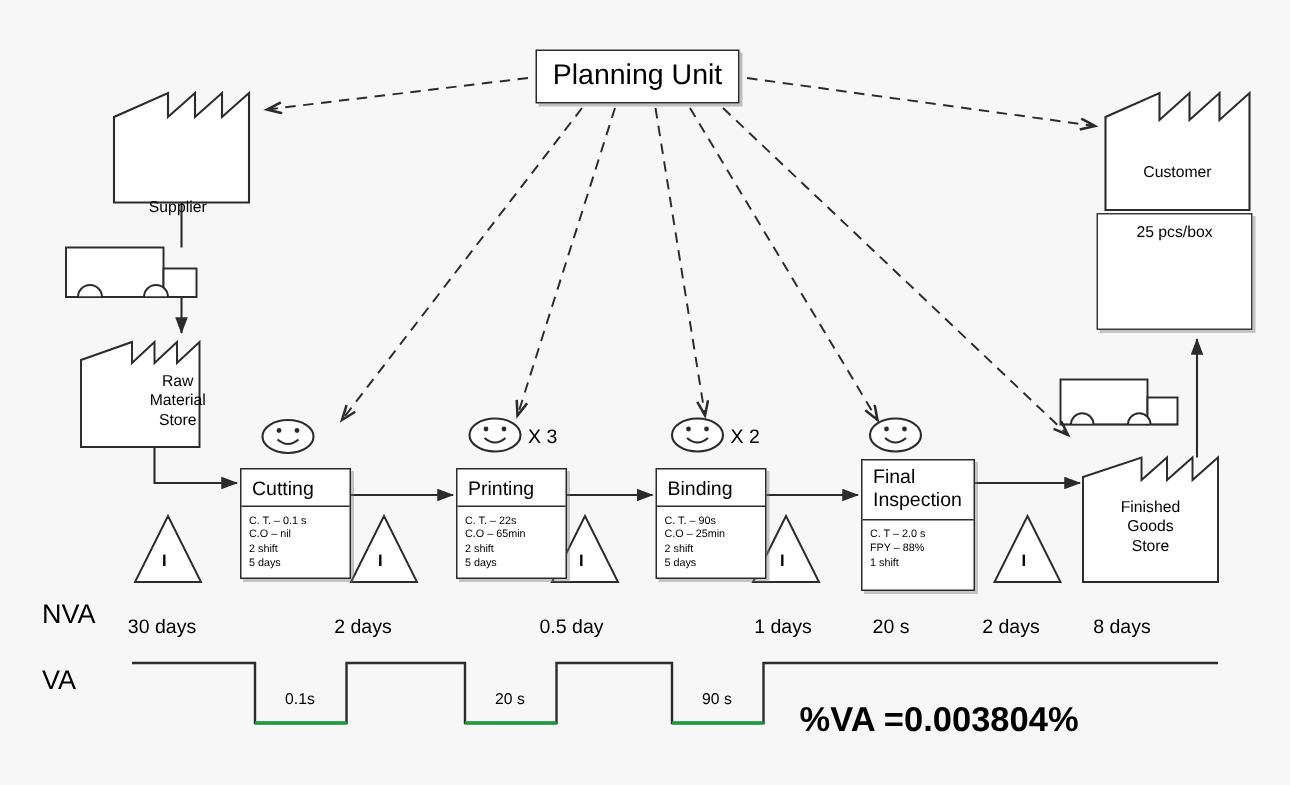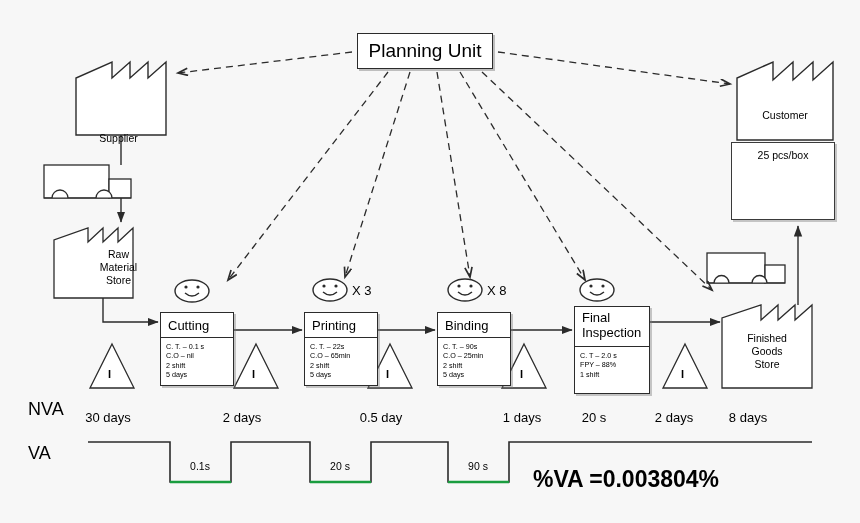--- a/index.html
+++ b/index.html
@@ -314,21 +314,21 @@
     </div>
     <div class="proc-data">
       <div>C. T – 2.0 s</div>
       <div>FPY – 88%</div>
       <div>1 shift</div>
       <div style="height:9px;"></div>
     </div>
   </div>
 
   <div class="mult" style="left:352px; top:283px;">X 3</div>
-  <div class="mult" style="left:487px; top:283px;">X 8</div>
+  <div class="mult" style="left:487px; top:283px;">X 2</div>
 
   <div class="tri-label" style="left:108px; top:368px;">I</div>
   <div class="tri-label" style="left:252px; top:368px;">I</div>
   <div class="tri-label" style="left:386px; top:368px;">I</div>
   <div class="tri-label" style="left:520px; top:368px;">I</div>
   <div class="tri-label" style="left:681px; top:368px;">I</div>
 
   <div class="axis-label" style="left:28px; top:399px;">NVA</div>
   <div class="axis-label" style="left:28px; top:443px;">VA</div>
 

